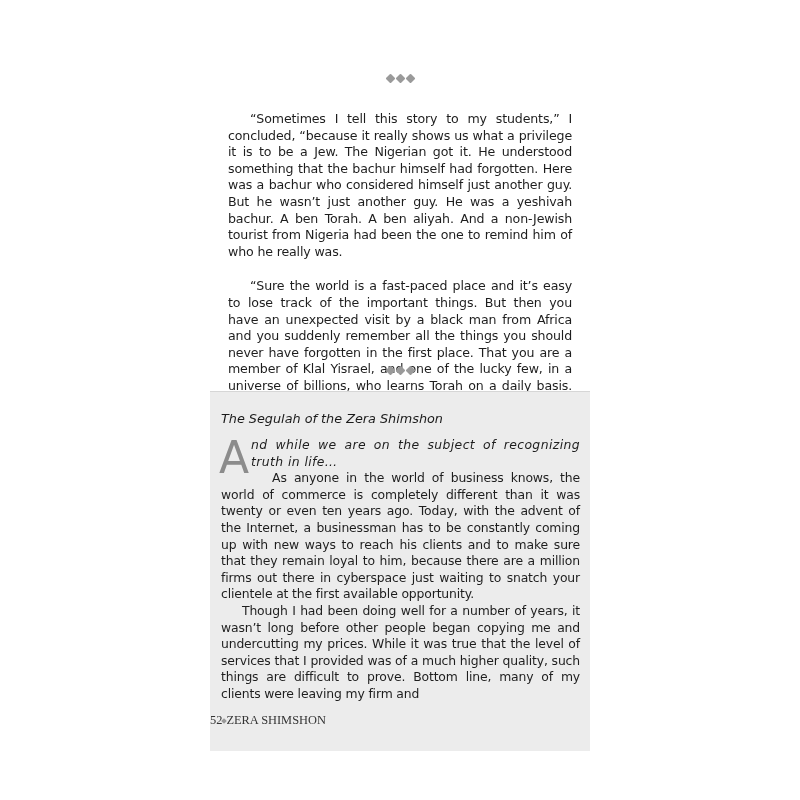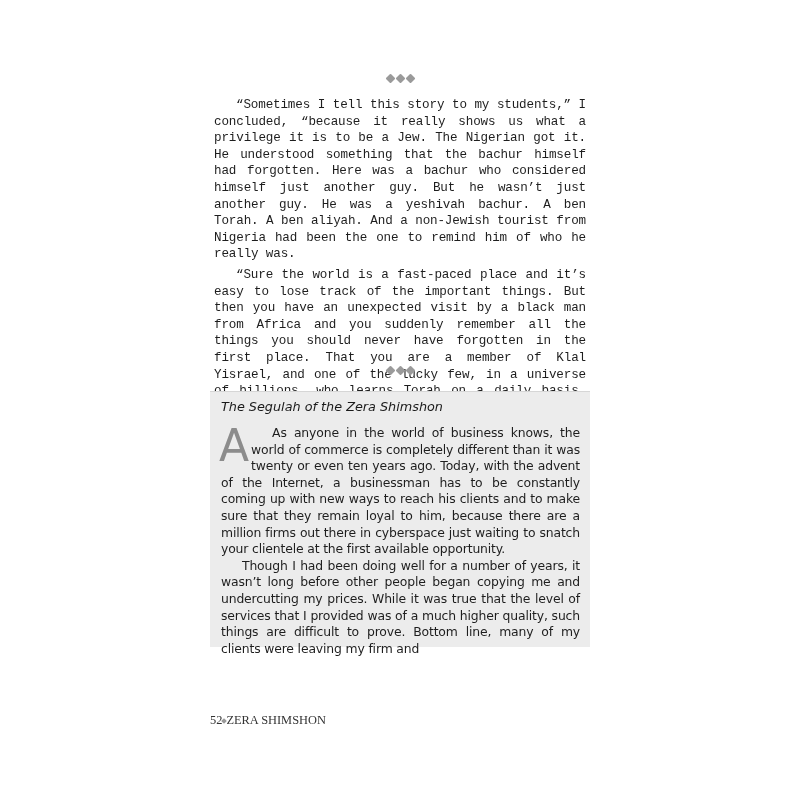--- a/index.html
+++ b/index.html
@@ -42,34 +42,33 @@
       position: absolute;
       top: 93px;
       left: 0;
       width: 380px;
       font-size: 12.6px;
       line-height: 16.6px;
       text-align: justify;
       letter-spacing: -0.15px;
     }
     .body-text p {
-      margin: 4px;
+      margin: 18px;
       text-indent: 22px;
-      font-family: Liberation Mono, monospace;
     }
     .sidebar {
       position: absolute;
       top: 391px;
       left: 0;
       width: 380px;
-      height: 256px;
+      height: 360px;
       background: #ececec;
       border-top: 1px solid #d6d6d6;
       box-sizing: border-box;
-      padding: 6px 10px 0 11px;
+      padding: 18px 10px 0 11px;
     }
     .sidebar-title {
       font-style: italic;
       font-size: 12.8px;
       line-height: 17px;
       margin: 0 0 10px 0;
       color: #1a1a1a;
     }
     .sidebar-text {
       font-size: 12.4px;
@@ -133,21 +132,21 @@
 
   <div class="ornament orn-mid">
     <span class="dia"></span>
     <span class="dia"></span>
     <span class="dia"></span>
   </div>
 
   <div class="sidebar">
     <div class="sidebar-title">The Segulah of the Zera Shimshon</div>
     <div class="sidebar-text">
-      <p class="lead"><span class="dropcap">A</span></p>
+      <p class="lead"><span class="dropcap">A</span><span>nd while we are on the subject of recognizing truth in life…</span></p>
       <p>As anyone in the world of business knows, the world of commerce is completely different than it was twenty or even ten years ago. Today, with the advent of the Internet, a businessman has to be constantly coming up with new ways to reach his clients and to make sure that they remain loyal to him, because there are a million firms out there in cyberspace just waiting to snatch your clientele at the first available opportunity.</p>
       <p>Though I had been doing well for a number of years, it wasn’t long before other people began copying me and undercutting my prices. While it was true that the level of services that I provided was of a much higher quality, such things are difficult to prove. Bottom line, many of my clients were leaving my firm and</p>
     </div>
   </div>
 
   <div class="footer">
     <span>52</span>
     <span class="bullet"></span>
     <span>ZERA SHIMSHON</span>
   </div>

